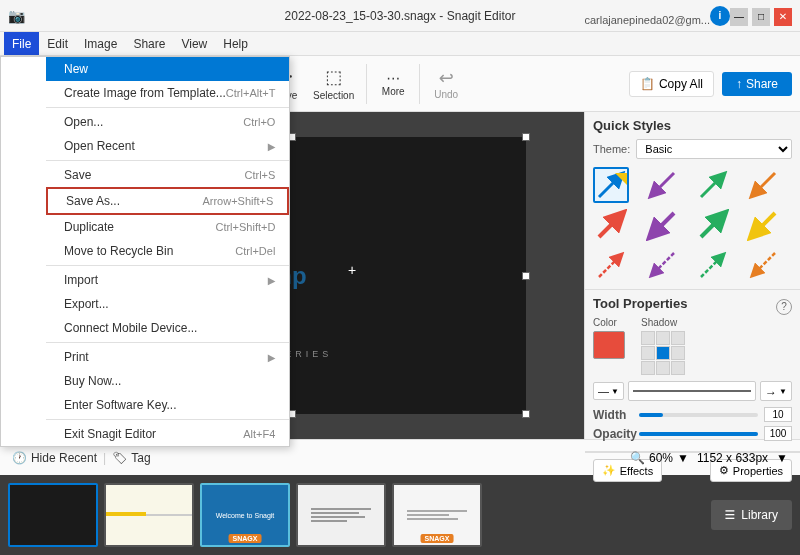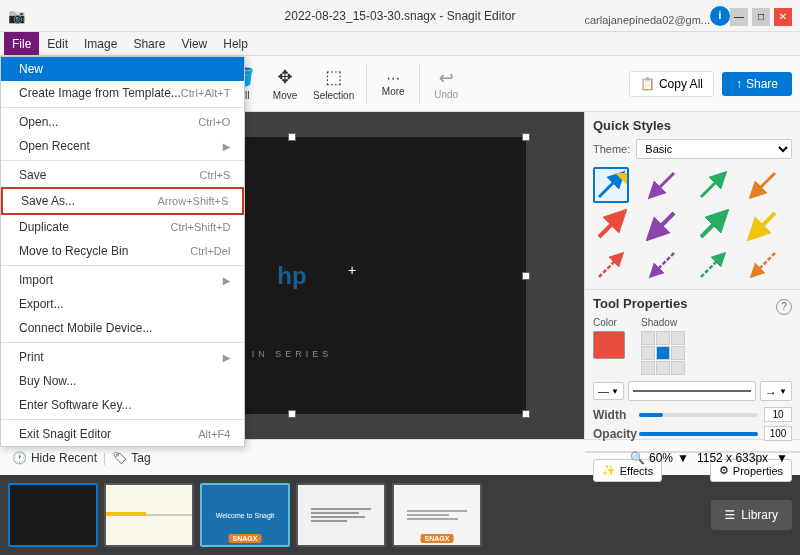--- a/index.html
+++ b/index.html
@@ -31,21 +31,21 @@
     }
     .menu-item {
       padding: 2px 8px;
       cursor: pointer;
       font-size: 12px;
       color: #333;
       height: 100%;
       display: flex;
       align-items: center;
     }
-    .menu-item:hover, .menu-item.active { background: #701a75; color: white; }
+    .menu-item:hover, .menu-item.active { background: #1d4ed8; color: white; }
 
     
     .toolbar {
       height: 56px;
       background: #fafafa;
       border-bottom: 1px solid #ddd;
       display: flex;
       align-items: center;
       padding: 0 8px;
       gap: 2px;
@@ -409,20 +409,21 @@
       position: absolute;
       top: 56px; 
       left: 0;
       z-index: 1000;
     }
     .dropdown-menu {
       background: white;
       border: 1px solid #ccc;
       box-shadow: 2px 2px 8px rgba(0,0,0,0.2);
       min-width: 220px;
+      padding-left: 45px;
     }
     .dropdown-item {
       display: flex;
       align-items: center;
       justify-content: space-between;
       padding: 5px 14px 5px 18px;
       cursor: pointer;
       font-size: 12px;
       color: #333;
     }

